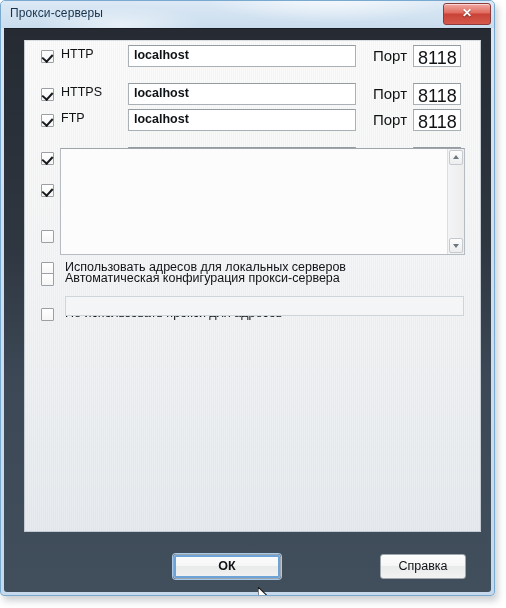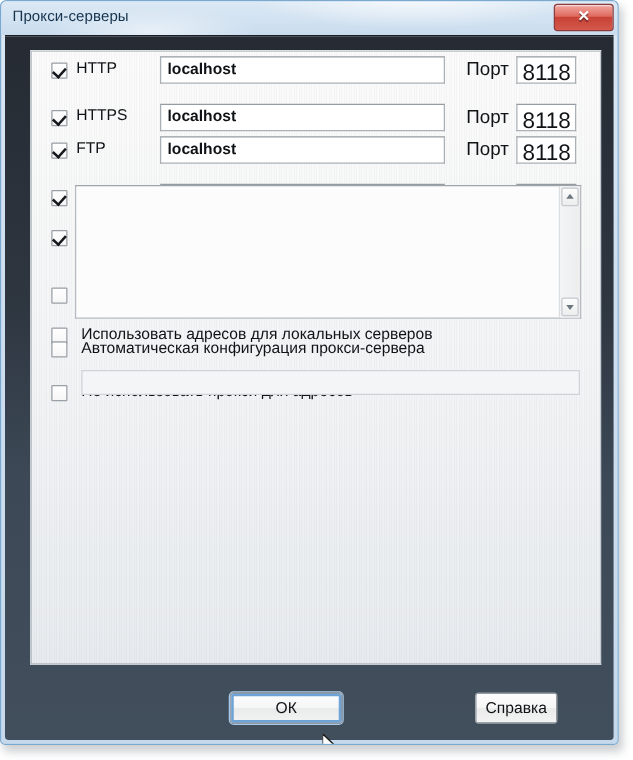--- a/index.html
+++ b/index.html
@@ -259,28 +259,29 @@
     background: linear-gradient(180deg,#fdfdfd 0%, #f6f6f6 48%, #e9eaea 50%, #f3f3f3 100%);
     border: 1px solid #9fa6ad;
     border-radius: 3px;
     font-size: 12.5px;
     color: #101316;
     text-align: center;
     line-height: 23px;
     cursor: default;
   }
   #ok-button {
-    left: 180px;
-    width: 90px;
+    left: 169px;
+    width: 108px;
     outline: 2px solid #6ea3d8;
     outline-offset: -3px;
     box-shadow: 0 0 0 1px #a9c9e8, inset 0 0 2px rgba(120,170,220,0.4);
+    font-weight: bold;
   }
   #cancel-button { left: 282px; width: 86px; }
-  #help-button   { left: 376px; width: 66px; }
+  #help-button   { left: 376px; width: 86px; }
 
   
   #cursor {
     position: absolute;
     left: 254px; top: 558px;
     width: 14px; height: 21px;
     pointer-events: none;
   }
 </style>
 </head>

